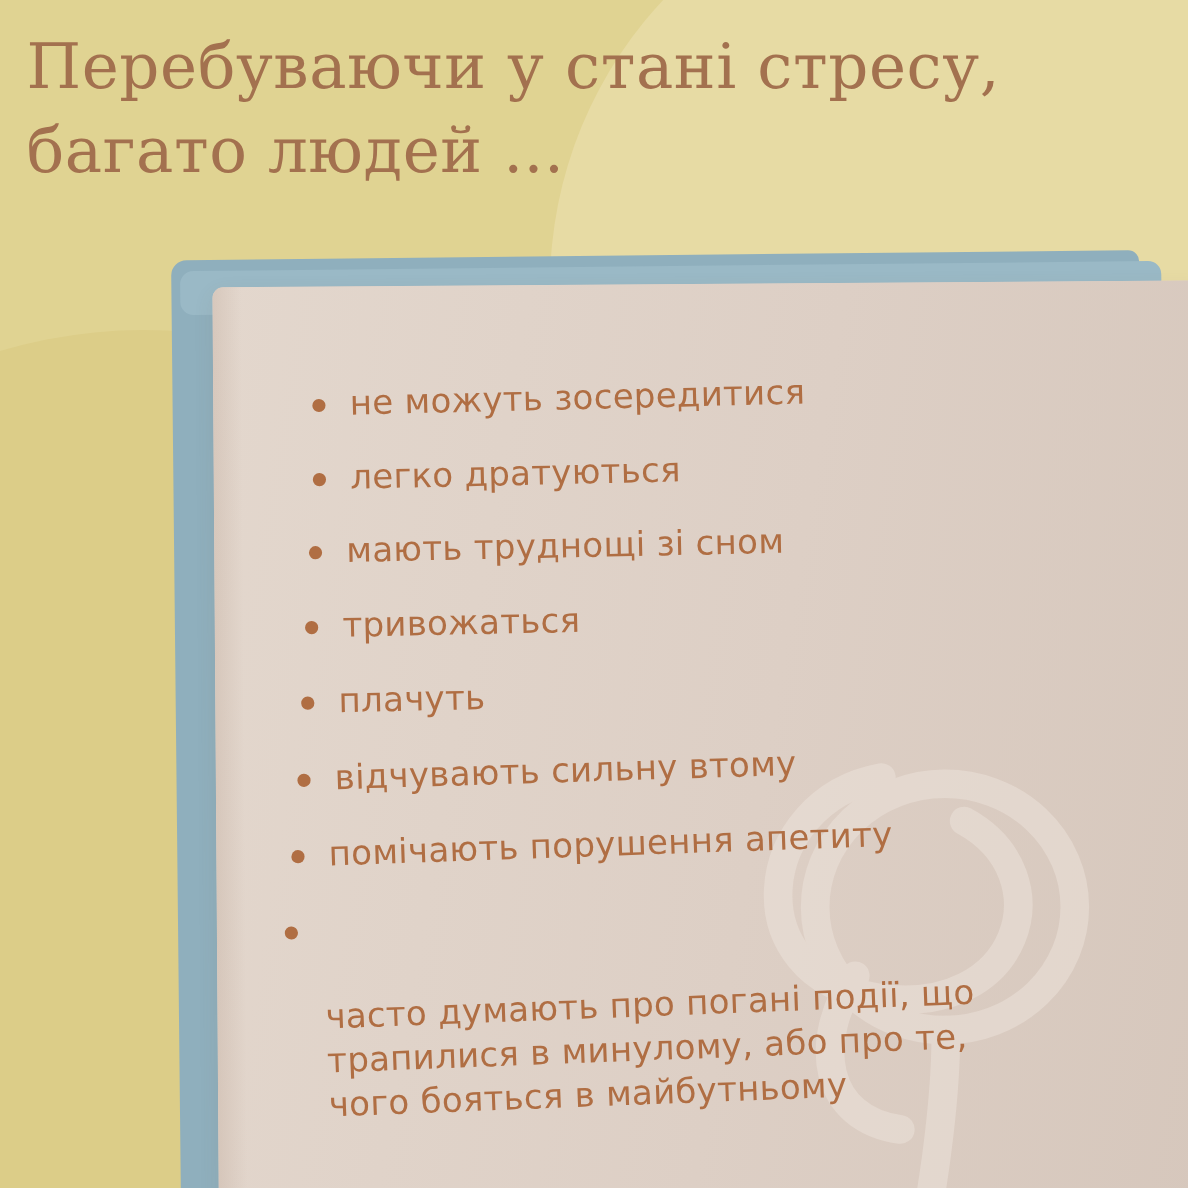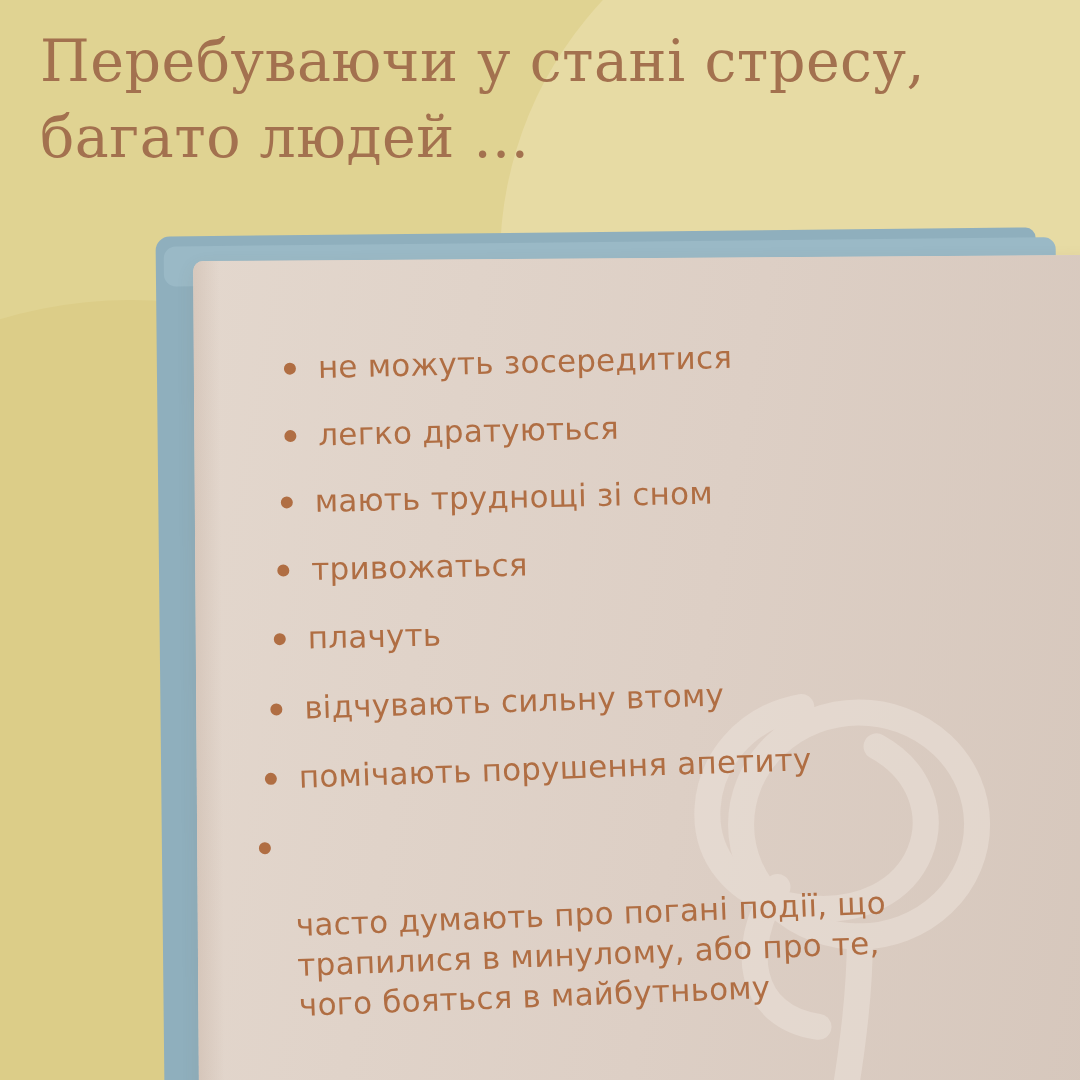--- a/index.html
+++ b/index.html
@@ -46,21 +46,21 @@
     bottom: -260px;
     width: 640px;
     height: 640px;
     border-radius: 50%;
     background: #e7dba4;
   }
 
   
   .heading {
     position: absolute;
-    left: 40px;
+    left: 24px;
     top: 24px;
     width: 900px;
     color: #a3714f;
     font-family: "DejaVu Serif", serif;
     font-size: 57px;
     line-height: 1.33;
     letter-spacing: 0.5px;
     white-space: pre-line;
   }
 

